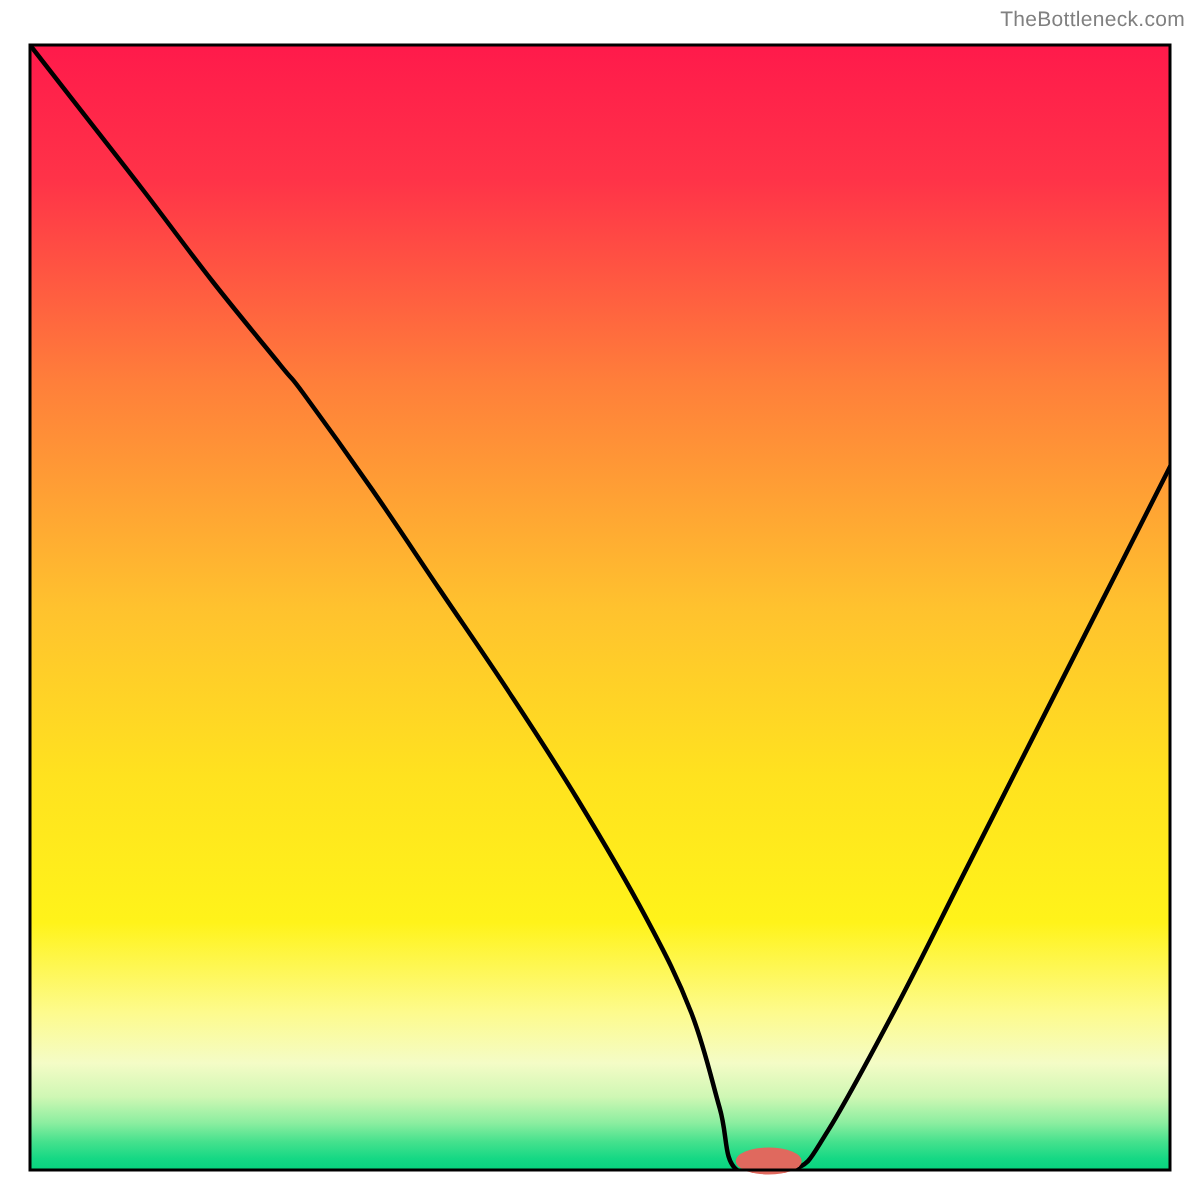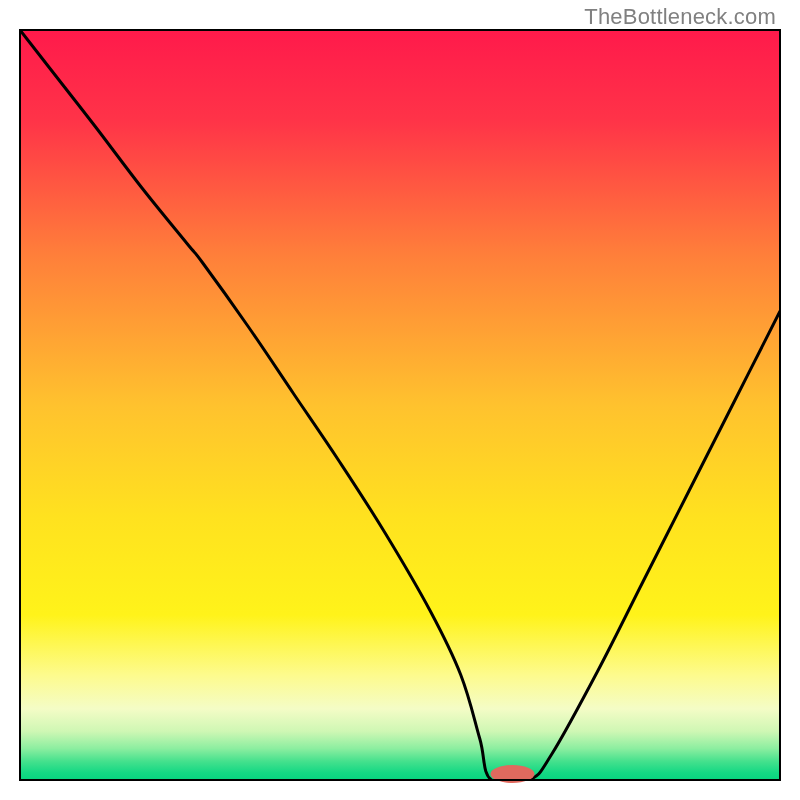--- a/index.html
+++ b/index.html
@@ -12,23 +12,23 @@
     overflow: hidden;
   }
   .stage {
     position: relative;
     width: 800px;
     height: 800px;
   }
   .watermark {
     position: absolute;
     top: 4px;
-    right: 24px;
+    right: 10px;
     color: #808080;
-    font-size: 22px;
+    font-size: 14px;
     font-weight: 500;
     letter-spacing: 0.2px;
     user-select: none;
   }
   svg.plot {
     position: absolute;
     left: 0;
     top: 0;
     width: 800px;
     height: 800px;

